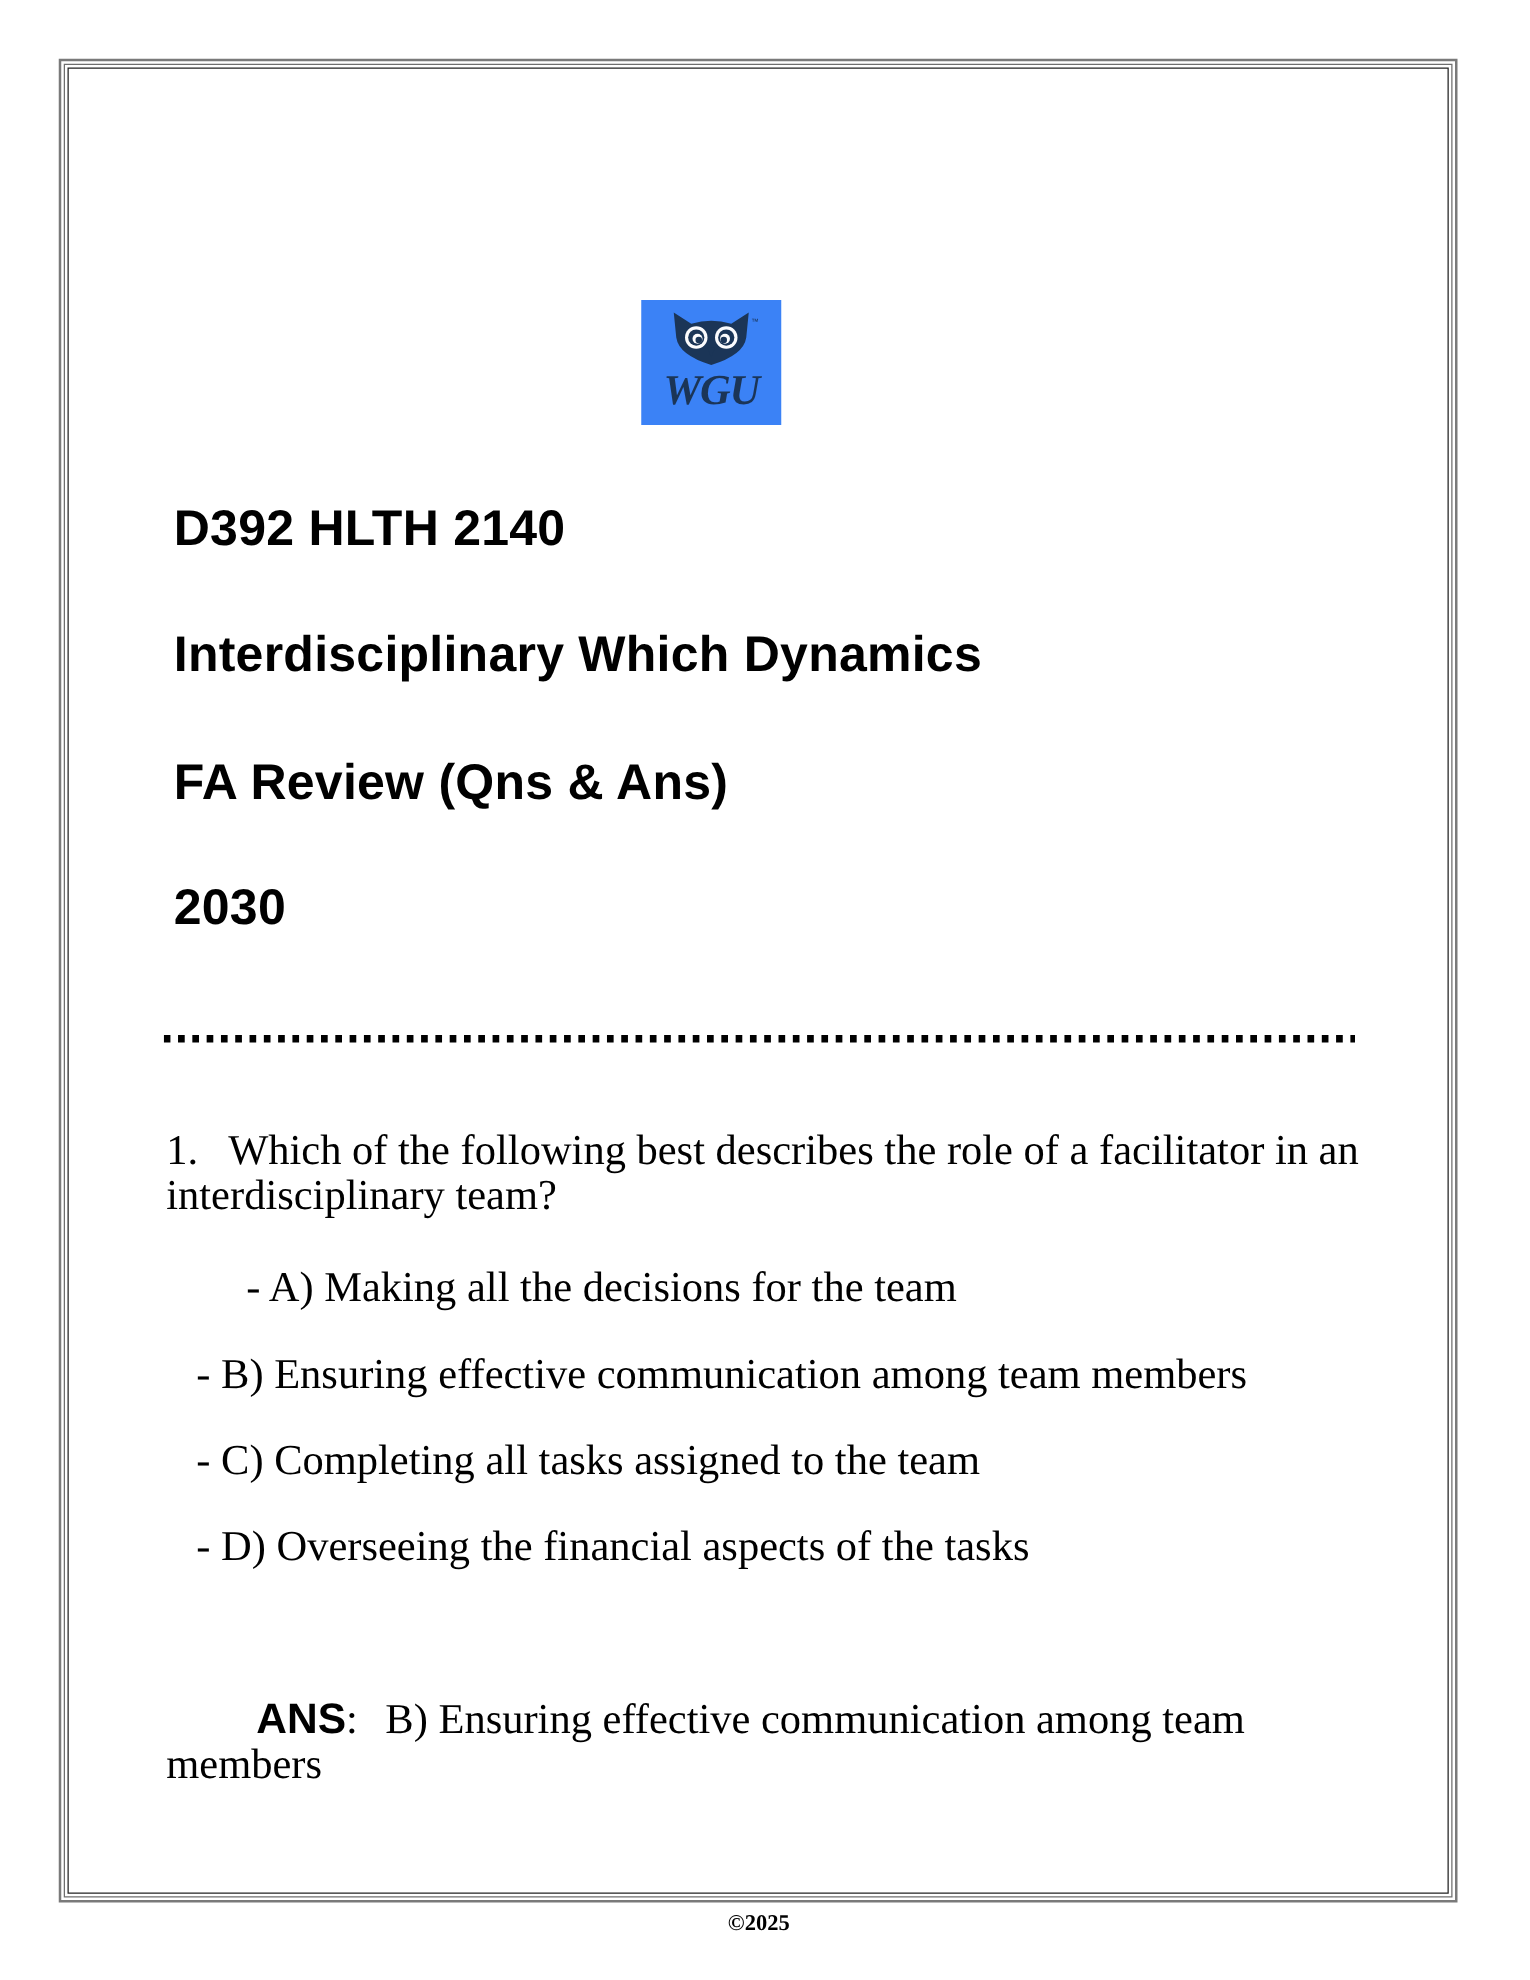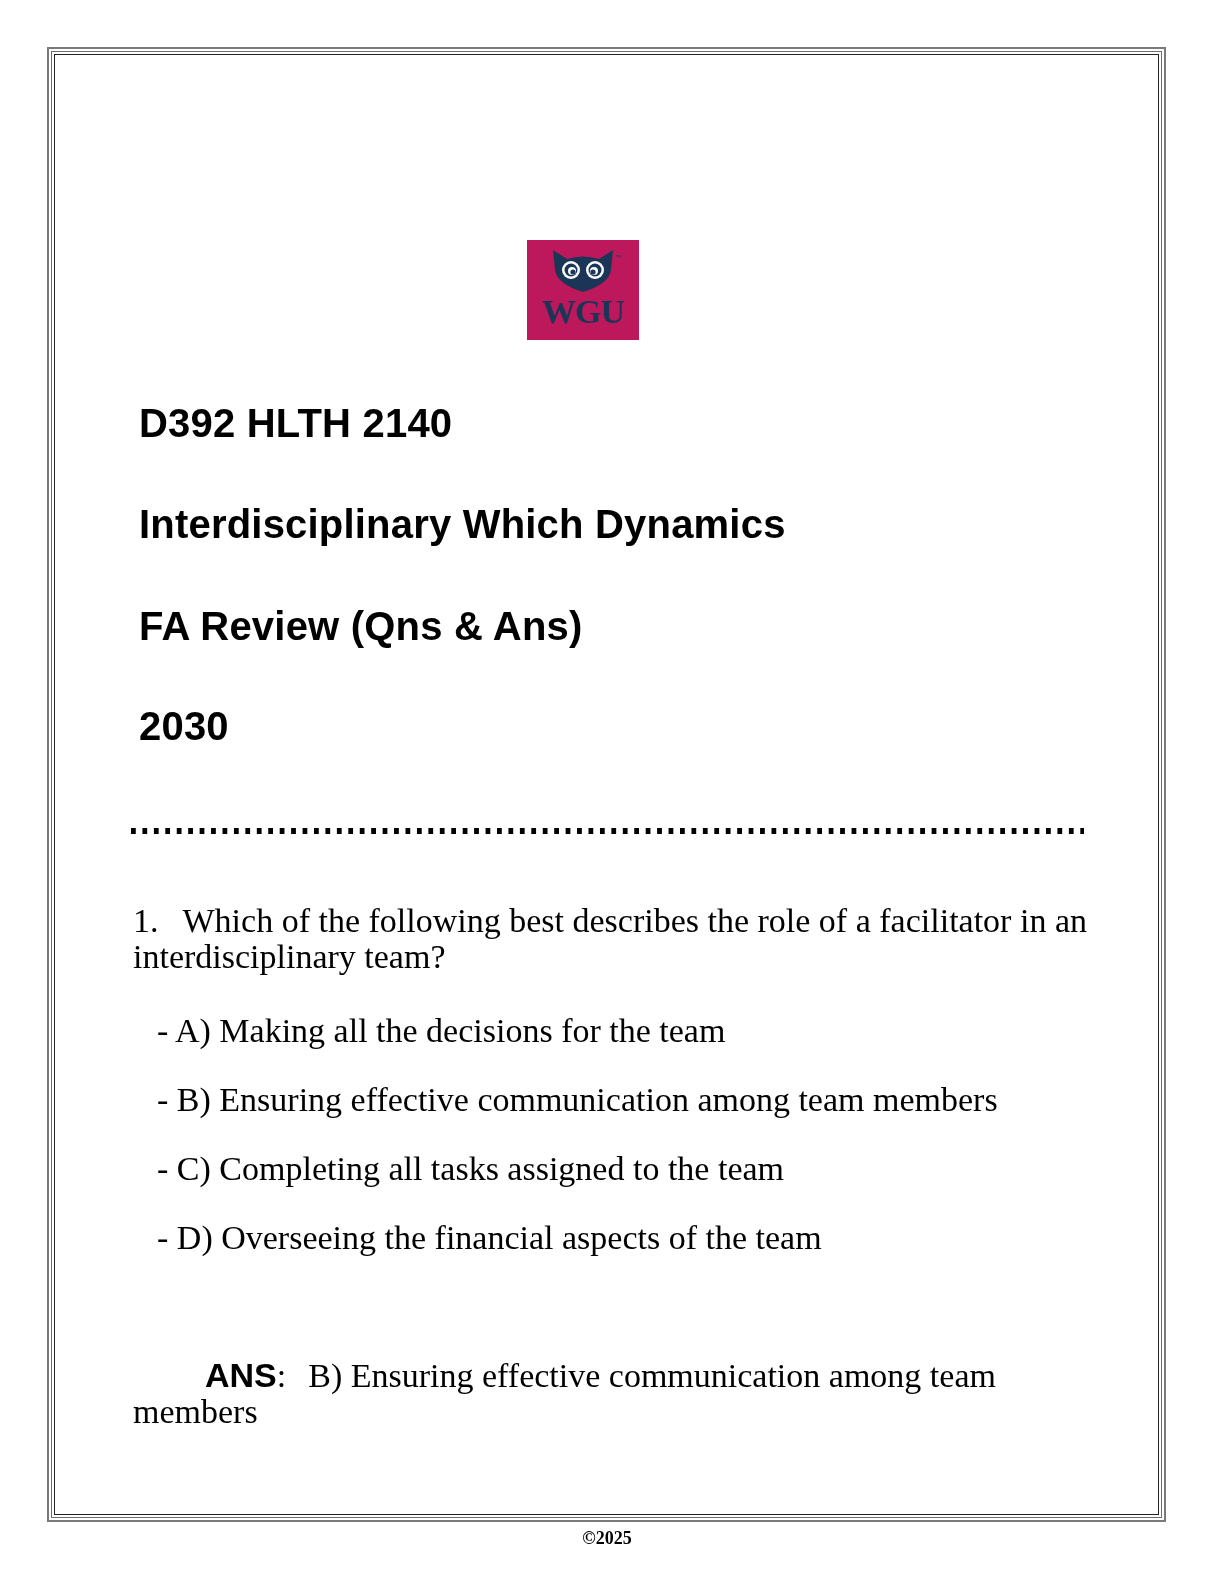--- a/index.html
+++ b/index.html
@@ -28,25 +28,26 @@
       border: 1px solid #6e6e6e;
     }
     .page-frame-inner {
       position: absolute;
       left: 2px; top: 2px; right: 2px; bottom: 2px;
       border: 1px solid #222222;
     }
 
     .logo {
       position: absolute;
-      left: 527px;
+      left: 513px;
       top: 240px;
       width: 112px;
       height: 100px;
-      background: #be185d;
+      background: #3b82f6;
+      font-style: italic;
     }
     .logo svg { display: block; }
 
     .title-line {
       position: absolute;
       left: 139px;
       font-family: "Liberation Sans", "DejaVu Sans", sans-serif;
       font-weight: bold;
       font-size: 40px;
       color: #000;
@@ -81,21 +82,21 @@
       top: 903px;
       width: 960px;
     }
     .q-num { margin-right: 24px; }
 
     .option {
       position: absolute;
       left: 157px;
       white-space: nowrap;
     }
-    .opt-a { top: 1013px; }
+    .opt-a { top: 1013px; margin-left: 40px; }
     .opt-b { top: 1082px; }
     .opt-c { top: 1151px; }
     .opt-d { top: 1220px; }
 
     .answer {
       position: absolute;
       left: 133px;
       top: 1357px;
       width: 960px;
     }
@@ -156,19 +157,19 @@
 
 <div class="dotted-rule"></div>
 
 <div class="question serif">
   <span class="q-num">1.</span><span>Which of the following best describes the role of a facilitator in an interdisciplinary team?</span>
 </div>
 
 <div class="option serif opt-a">- A) Making all the decisions for the team</div>
 <div class="option serif opt-b">- B) Ensuring effective communication among team members</div>
 <div class="option serif opt-c">- C) Completing all tasks assigned to the team</div>
-<div class="option serif opt-d">- D) Overseeing the financial aspects of the team</div>
+<div class="option serif opt-d">- D) Overseeing the financial aspects of the tasks</div>
 
 <div class="answer serif">
   <span class="ans-label">ANS</span><span class="ans-colon">:</span><span>B) Ensuring effective communication among team members</span>
 </div>
 
 <div class="footer">©2025</div>
 
 </body></html>

